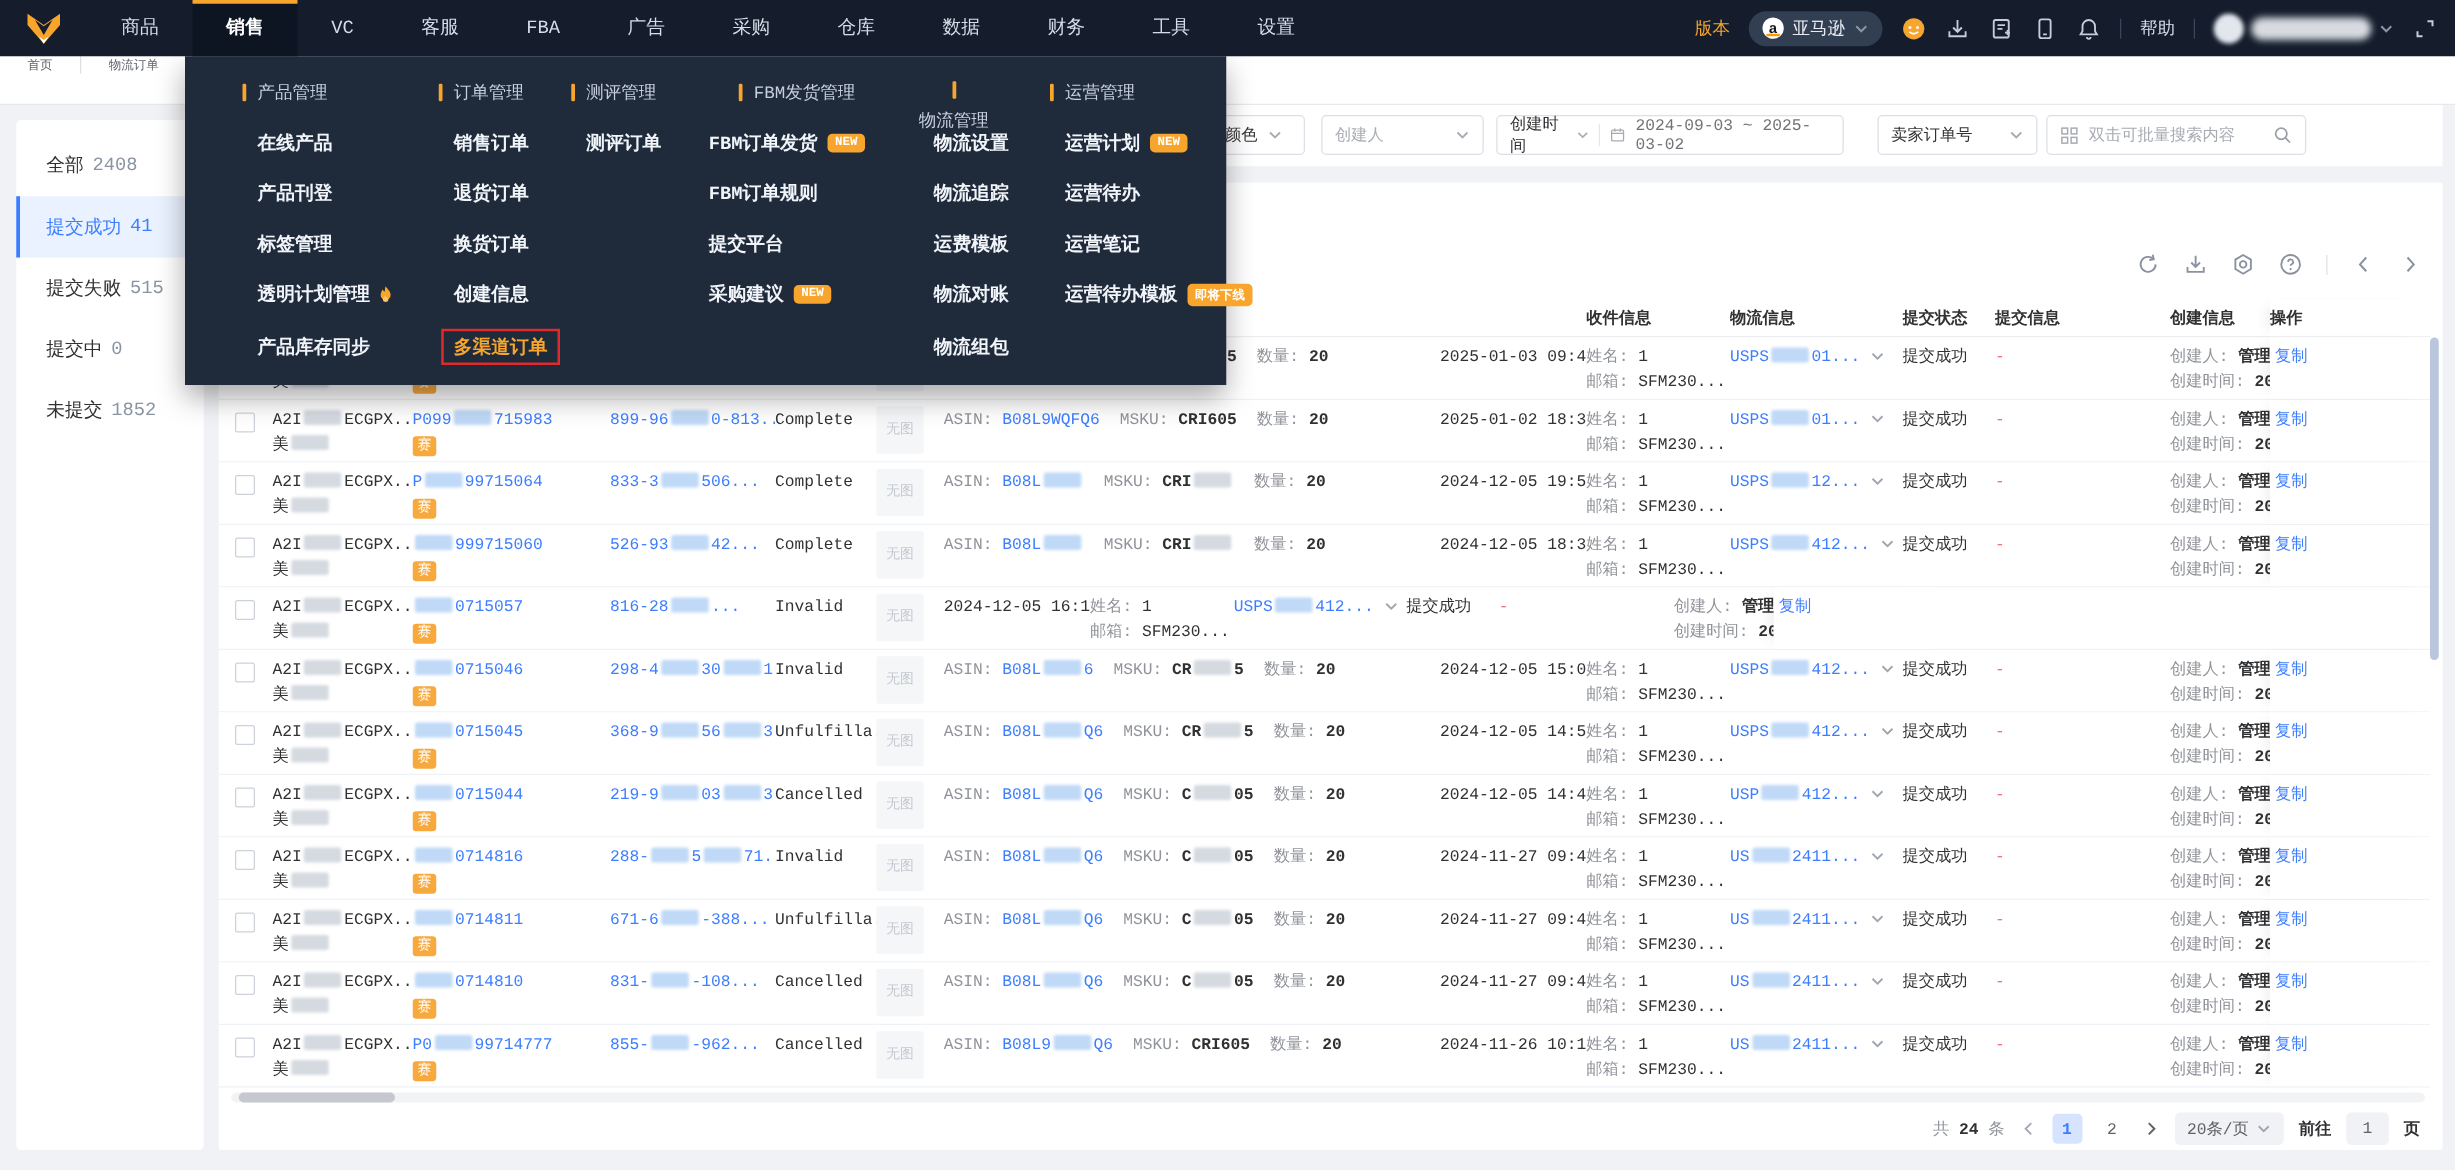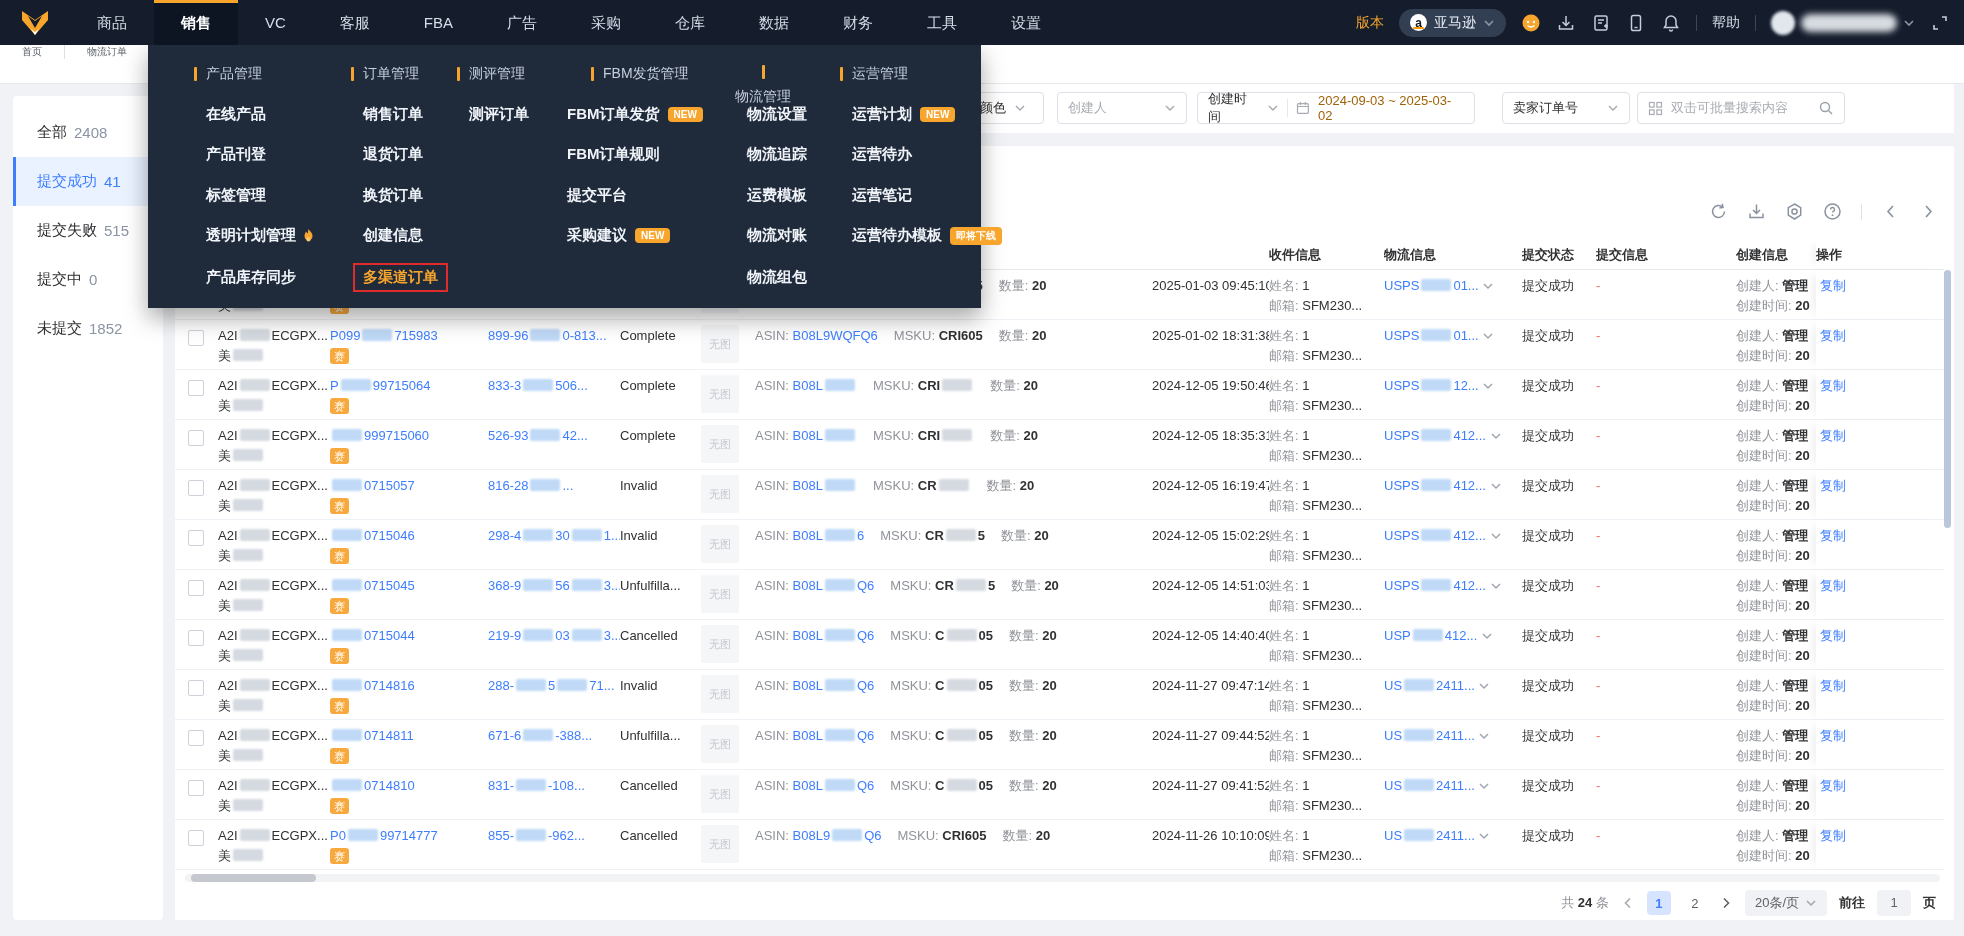--- a/index.html
+++ b/index.html
@@ -1,17 +1,17 @@
 <!DOCTYPE html>
 <html><head>
 <meta charset="utf-8">
 <style>
   html,body{margin:0;padding:0}
   .app{position:relative;width:1964px;height:936px;background:#F0F2F5;overflow:hidden;
-       font-family:Liberation Sans, sans-serif;-webkit-font-smoothing:antialiased}
+       font-family:Liberation Mono, monospace;-webkit-font-smoothing:antialiased}
   
   .nav{position:absolute;top:0;left:0;right:0;height:45px;background:#151D2C;display:flex;align-items:center;color:#D6DDE8;z-index:60}
   .logo{width:70px;display:flex;justify-content:center;align-items:center}
   .nav-items{display:flex;height:45px}
   .nav-it{height:45px;line-height:45px;padding:0 27px;font-size:15px;cursor:pointer;box-sizing:border-box}
   .nav-it.act{background:#0D1522;border-top:3px solid #F7A52C;line-height:40px;color:#fff;font-weight:bold}
   .nav-right{margin-left:auto;display:flex;align-items:center;gap:15px;padding-right:14px}
   .ver{color:#F7A52C;font-size:14px}
   .amz{background:#323E52;border-radius:15px;height:28px;display:flex;align-items:center;gap:7px;padding:0 11px;font-size:14px;color:#E7ECF3;cursor:pointer}
   .alogo{width:17px;height:17px;border-radius:50%;background:#fff;color:#131921;font-weight:bold;font-size:12px;
@@ -184,21 +184,21 @@
     <div class="fbox" style="left:1022px;width:278px">
       <span>创建时间</span>
       <svg class="caret" viewBox="0 0 12 12">
           <path d="M2 4 L6 8 L10 4" fill="none" stroke="#A8ABB2" stroke-width="1.5"></path>
         </svg>
       <span class="fdiv"></span>
       <svg class="caret" style="width:14px;height:14px" viewBox="0 0 14 14">
         <rect x="1.5" y="2.5" width="11" height="10" rx="1" stroke="#A8ABB2" stroke-width="1.2" fill="none"></rect>
         <path d="M4.5 1 v3 M9.5 1 v3 M1.5 5.5 H12.5" stroke="#A8ABB2" stroke-width="1.2"></path>
       </svg>
-      <span style="color:#a16207">2024-09-03 ~ 2025-03-02</span>
+      <span style="color:#737373">2024-09-03 ~ 2025-03-02</span>
     </div>
     <div class="fbox" style="left:1327px;width:128px;justify-content:space-between">
       <span>卖家订单号</span>
       <svg class="caret" viewBox="0 0 12 12">
           <path d="M2 4 L6 8 L10 4" fill="none" stroke="#A8ABB2" stroke-width="1.5"></path>
         </svg>
     </div>
     <div class="fbox" style="left:1462px;width:208px;cursor:text">
       <svg style="width:15px;height:15px" viewBox="0 0 15 15">
         <rect x="1.5" y="1.5" width="4.6" height="4.6" stroke="#A8ABB2" stroke-width="1.2" fill="none"></rect>
@@ -411,21 +411,20 @@
           </div>
           <div class="c" style="width:158px">
             <div class="lnk"><span class="blur" style="width:30px"></span>0715057</div>
             <div class="l2"><span class="badge-or">赛</span></div>
           </div>
           <div class="c" style="width:132px"><span class="lnk">816-28<span class="blur" style="width:30px"></span>...</span></div>
           <div class="c" style="width:81px">Invalid</div>
           <div class="c" style="width:54px;padding-top:5px">
             <div class="noimg">无图</div>
           </div>
-          <div class="c" style="width:397px"><span class="glabel">ASIN:</span> <span class="lnk">B08L<span class="blur" style="width:30px"></span></span><span class="glabel" style="margin-left:16px">MSKU:</span> <span class="bold">CR<span class="blur" style="width:30px"></span></span><span class="glabel" style="margin-left:16px">数量:</span> <span class="bold">20</span></div>
           <div class="c" style="width:117px">2024-12-05 16:19:47</div>
           <div class="c" style="width:115px">
             <div><span class="glabel">姓名:</span> 1</div>
             <div class="l2"><span class="glabel">邮箱:</span> SFM230...</div>
           </div>
           <div class="c" style="width:138px"><span class="lnk">USPS<span class="blur" style="width:30px"></span>412...</span> <svg class="caret" viewBox="0 0 12 12">
               <path d="M2 4 L6 8 L10 4" fill="none" stroke="#A0A6AF" stroke-width="1.5"></path>
             </svg></div>
           <div class="c" style="width:74px">提交成功</div>
           <div class="c" style="width:140px"><span class="dash">-</span></div>

